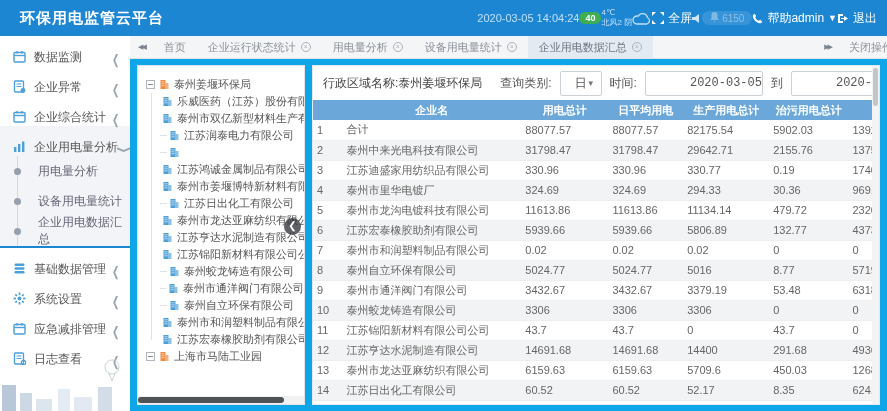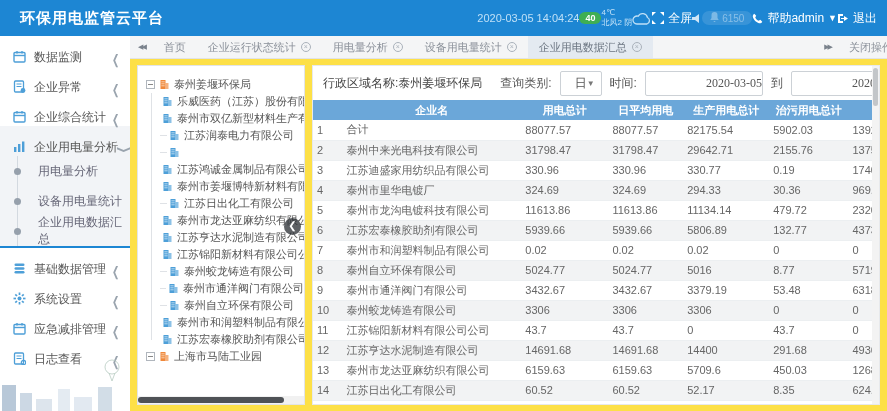--- a/index.html
+++ b/index.html
@@ -31,21 +31,21 @@
   .side-group-open { background:#f2f4f7; border-bottom:2px solid var(--header-bg,#1d86d3); }
   .submenu { position:relative; }
   .submenu:before { content:""; position:absolute; left:17px; top:0; bottom:0; width:1px; background:#d3d9e0; }
   .sub-item { height:30px; display:flex; align-items:center; padding-left:38px; font-size:12px;
     color:#667; cursor:pointer; position:relative; }
   .sub-item:before { content:""; position:absolute; left:14px; top:12px; width:7px; height:7px;
     border-radius:50%; background:#96a0ac; }
   .watermark { position:absolute; bottom:0; left:0; }
 
   
-  .content { position:absolute; top:36px; left:130px; right:0; bottom:0; background:#fde047; }
+  .content { position:absolute; top:36px; left:130px; right:0; bottom:0; background:#0ea5e9; }
   .tabbar { height:23px; background:#f4f5f6; border-bottom:1px solid #e1e3e6; display:flex;
     align-items:center; font-size:11px; color:#8a9099; overflow:hidden; }
   .tab-scroll { padding:0 8px; font-size:7px; color:#7a828c; letter-spacing:-2px; cursor:pointer; }
   .tabs { display:flex; align-items:stretch; height:100%; flex:1; }
   .tab { display:flex; align-items:center; gap:5px; padding:0 11px; cursor:pointer; white-space:nowrap; }
   .tab.active { background:#e4eaf1; color:#6a7480; }
   .tab-close { width:10px; height:10px; border:1px solid #aab2bb; border-radius:50%; font-size:7px;
     line-height:8px; text-align:center; color:#aab2bb; }
   .close-ops { padding:0 2px 0 10px; white-space:nowrap; color:#8a9099; cursor:pointer; margin-right:-8px; }
 
@@ -70,22 +70,22 @@
     background:rgba(40,44,50,.75); color:#fff; font-size:10px; line-height:16px; text-align:center; cursor:pointer; }
 
   
   .main-panel { position:relative; flex:1; background:#fff; border:1px solid #e7e9ec; overflow:hidden; }
   .toolbar { height:34px; display:flex; align-items:center; gap:8px; padding:0 10px; font-size:12px; color:#555; white-space:nowrap; }
   .region-label { color:#444; margin-right:10px; }
   .select-box { width:88px; height:25px; border:1px solid #ccd1d6; border-radius:2px; display:flex;
     align-items:center; padding:0 6px 0 14px; cursor:pointer; background:#fff; }
   .select-box .val { flex:1; }
   .select-box .caret { color:#777; font-size:8px; }
-  .date-input { width:118px; height:25px; border:1px solid #ccd1d6; border-radius:2px; text-align:right;
-    font-size:12px; color:#555; outline:none; font-family:Liberation Serif, serif; }
+  .date-input { width:118px; height:25px; border:1px solid #ccd1d6; border-radius:2px; text-align:left;
+    font-size:12px; color:#555; outline:none; font-family:Liberation Mono, monospace;padding-left:44px; }
 
   table.data { border-collapse:collapse; width:660px; table-layout:fixed; font-size:11px; }
   table.data th { background:var(--th-blue,#6ba7d9); color:#fff; font-weight:bold; text-align:center;
     height:20px; padding:0 4px; white-space:nowrap; overflow:hidden; }
   table.data td { height:20px; padding:0 4px; color:#666; white-space:nowrap; overflow:hidden;
     border-bottom:1px solid #eceff1; }
   table.data tr.even td { background:#f2f3f4; }
   td.idx { color:#888; }
   .col-idx { width:26px; } .col-name { width:158px; } .col-a { width:77px; } .col-b { width:66px; }
   .col-c { width:76px; } .col-d { width:70px; } .col-e { width:110px; }

